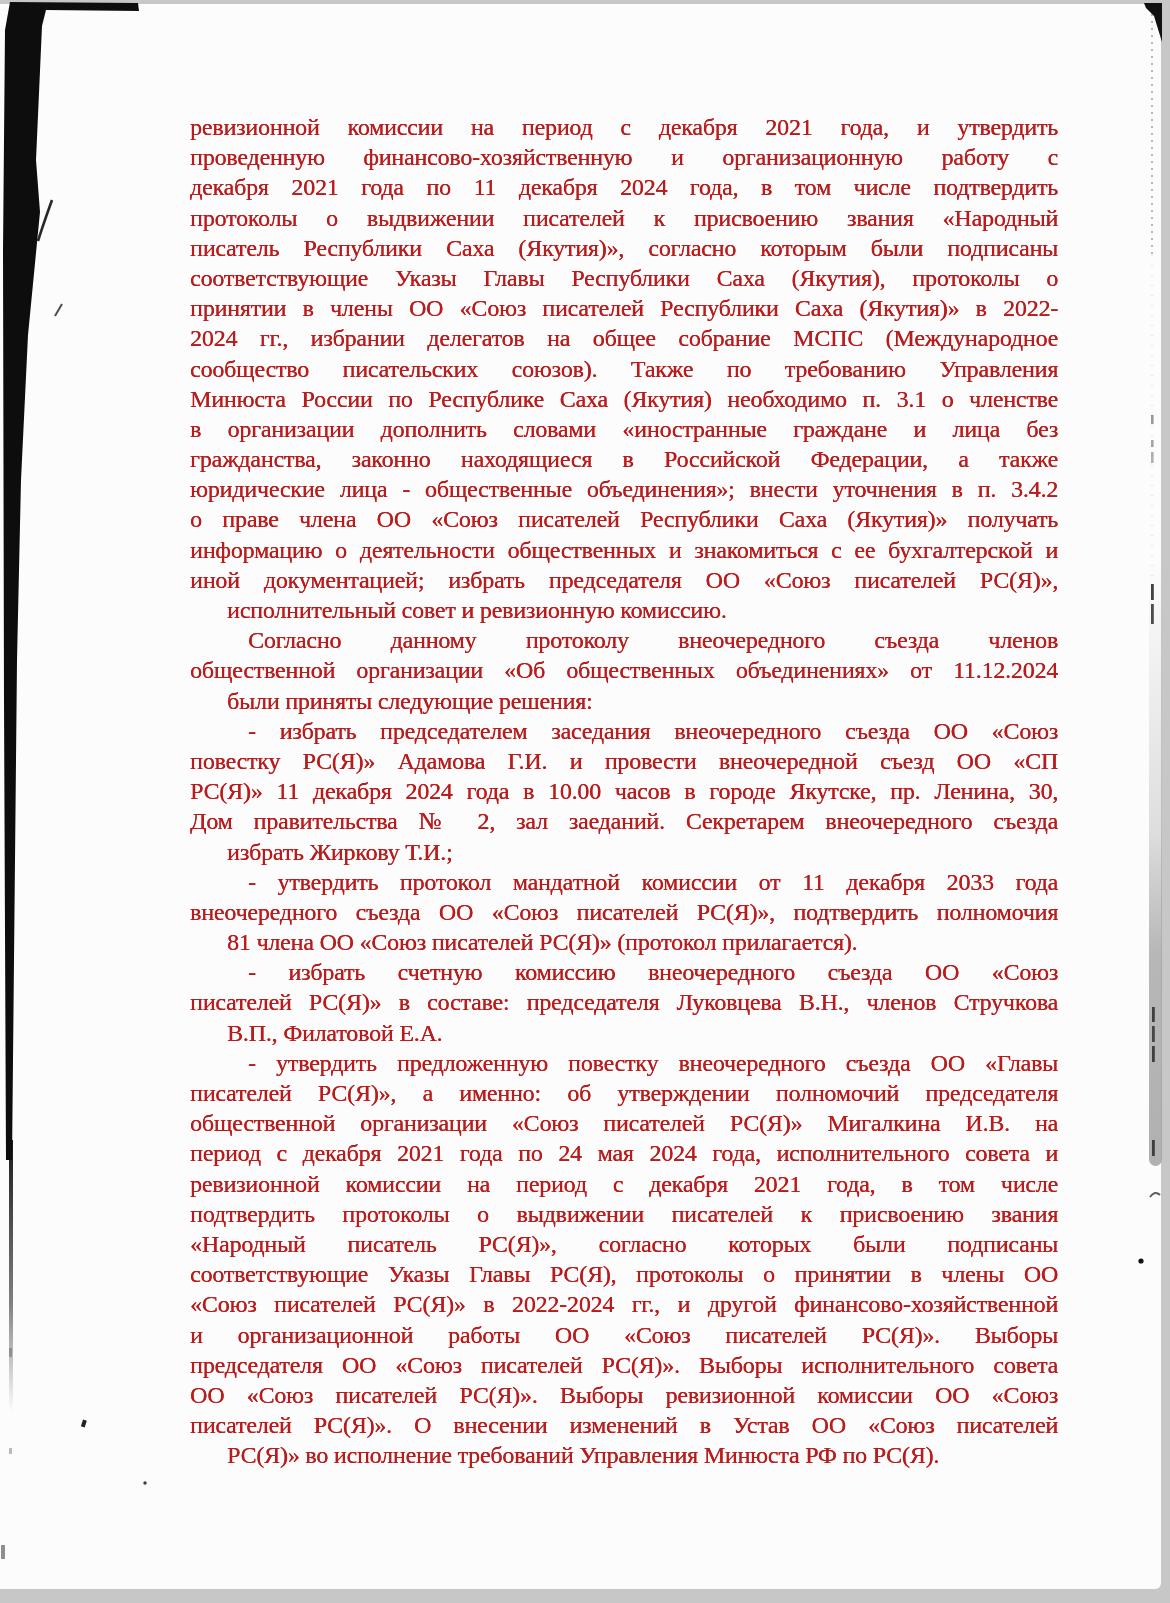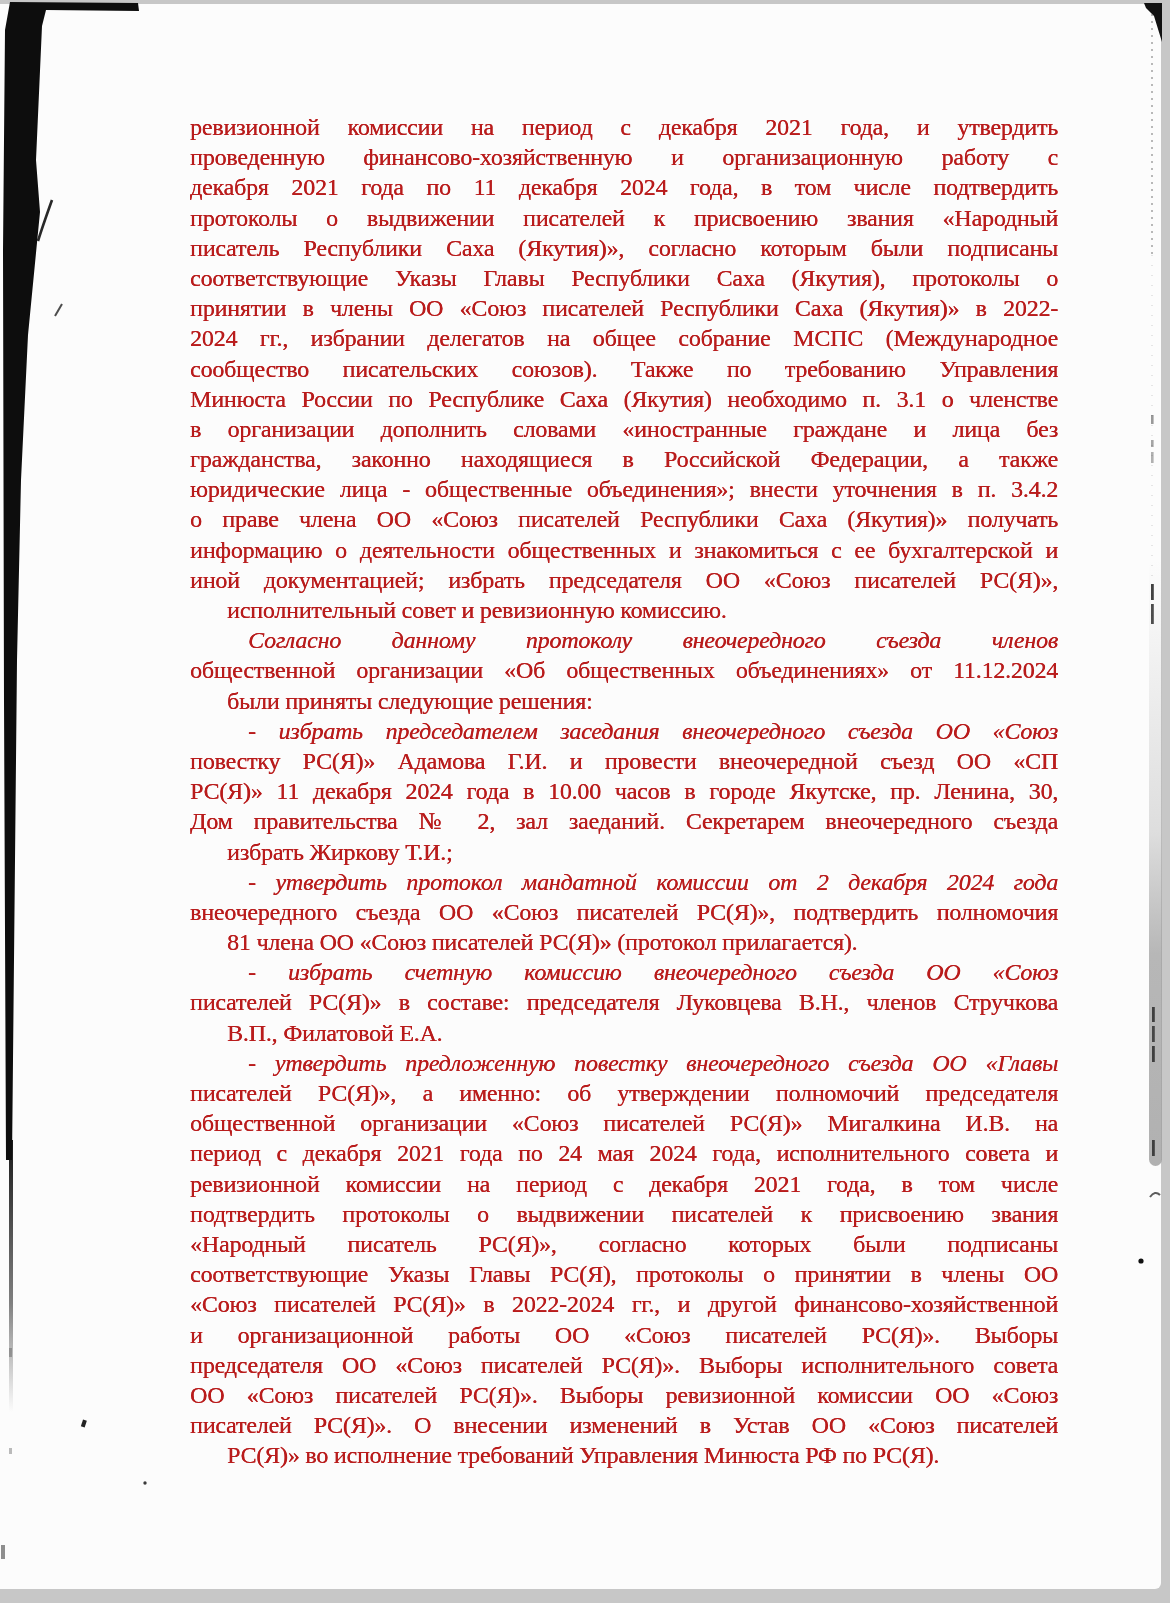--- a/index.html
+++ b/index.html
@@ -26,21 +26,21 @@
     font-size:24px;line-height:30.2px;color:#b91c1c;
     letter-spacing:-0.2px;
     text-shadow:0.3px 0 0 currentColor;
   }
   .line{
     text-align:justify;
     text-align-last:justify;
     height:30.2px;overflow:hidden;
   }
   .line.last{text-align-last:left;margin-left:37px;}
-  .line.indent{text-indent:58px;font-style:italic;}
+  .line.indent{text-indent:58px;}
   svg.marks{position:absolute;left:0;top:0;}
 </style>
 </head>
 <body>
 
 <div class="page"></div>
 
 <div class="edge-crease"></div>
 
 <svg class="marks" width="1170" height="1603" viewBox="0 0 1170 1603">
@@ -114,21 +114,21 @@
       <div class="line last">были приняты следующие решения:</div>
     </div>
     <div>
       <div class="line indent">- избрать председателем заседания внеочередного съезда ОО «Союз</div>
       <div class="line">повестку РС(Я)» Адамова Г.И. и провести внеочередной съезд ОО «СП</div>
       <div class="line">РС(Я)» 11 декабря 2024 года в 10.00 часов в городе Якутске, пр. Ленина, 30,</div>
       <div class="line">Дом правительства № 2, зал заеданий. Секретарем внеочередного съезда</div>
       <div class="line last">избрать Жиркову Т.И.;</div>
     </div>
     <div>
-      <div class="line indent">- утвердить протокол мандатной комиссии от 2 декабря 2024 года</div>
+      <div class="line indent">- утвердить протокол мандатной комиссии от 11 декабря 2033 года</div>
       <div class="line">внеочередного съезда ОО «Союз писателей РС(Я)», подтвердить полномочия</div>
       <div class="line last">81 члена ОО «Союз писателей РС(Я)» (протокол прилагается).</div>
     </div>
     <div>
       <div class="line indent">- избрать счетную комиссию внеочередного съезда ОО «Союз</div>
       <div class="line">писателей РС(Я)» в составе: председателя Луковцева В.Н., членов Стручкова</div>
       <div class="line last">В.П., Филатовой Е.А.</div>
     </div>
     <div>
       <div class="line indent">- утвердить предложенную повестку внеочередного съезда ОО «Главы</div>

